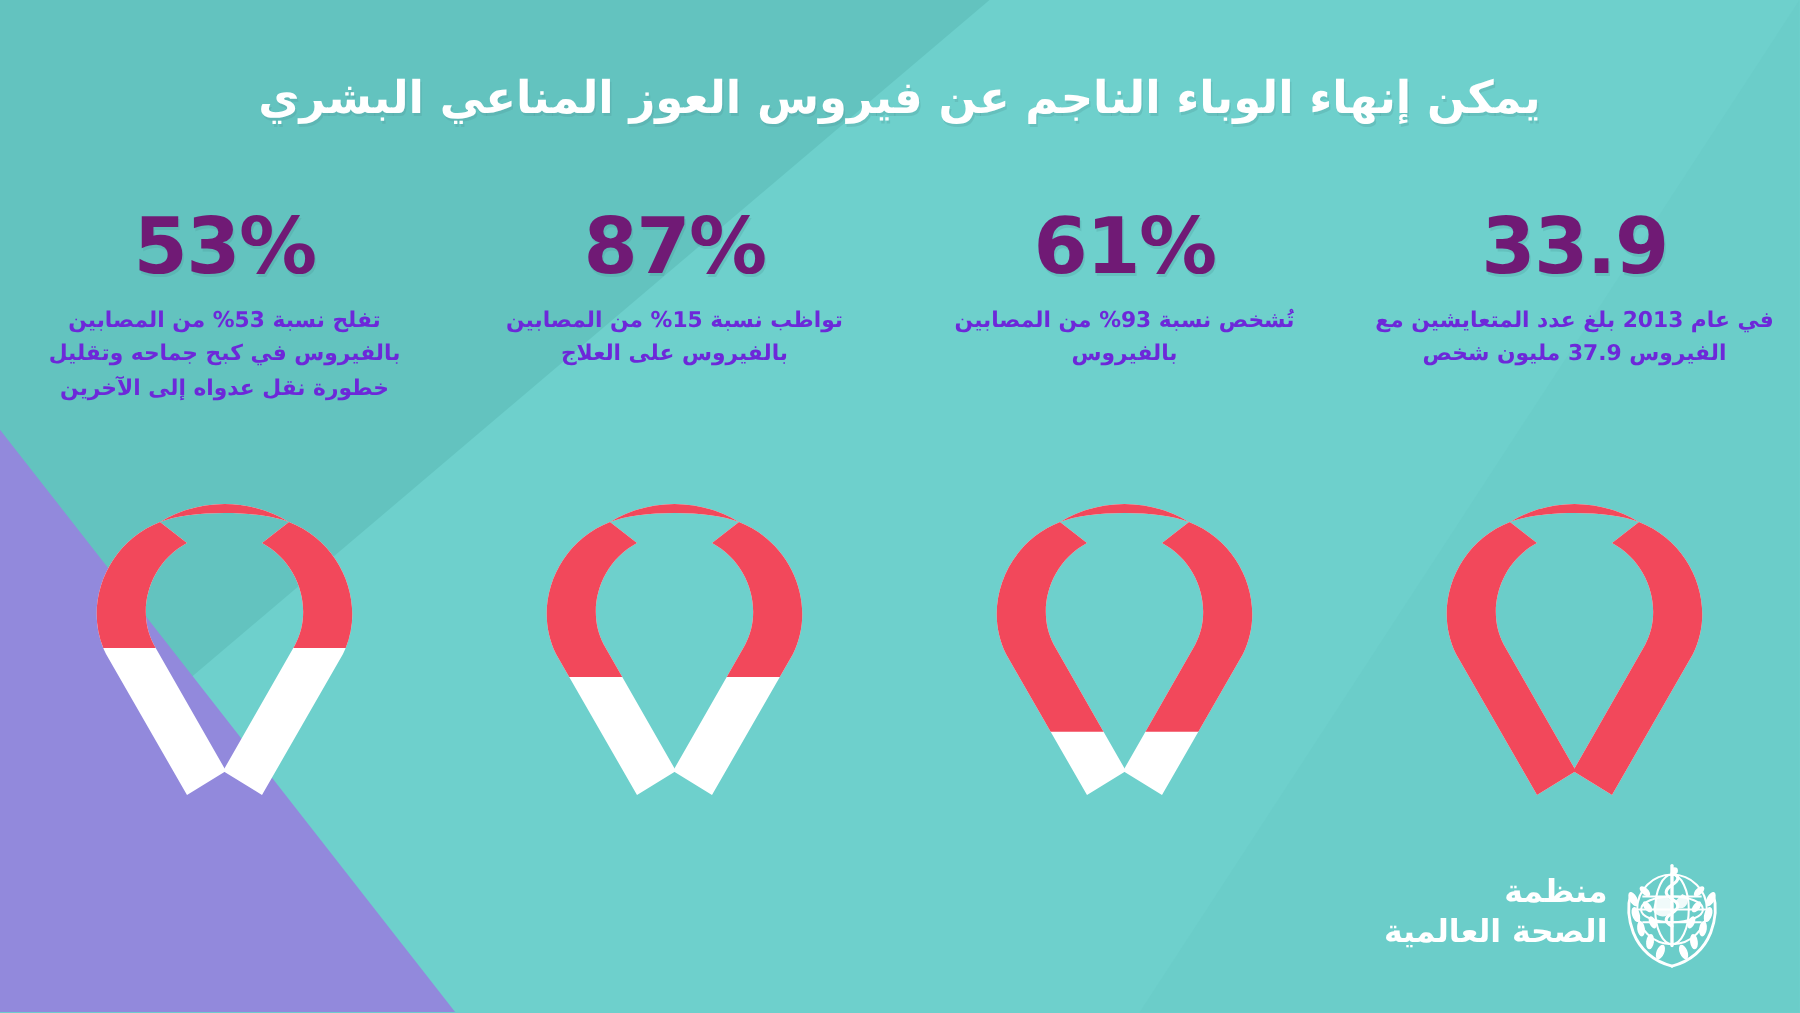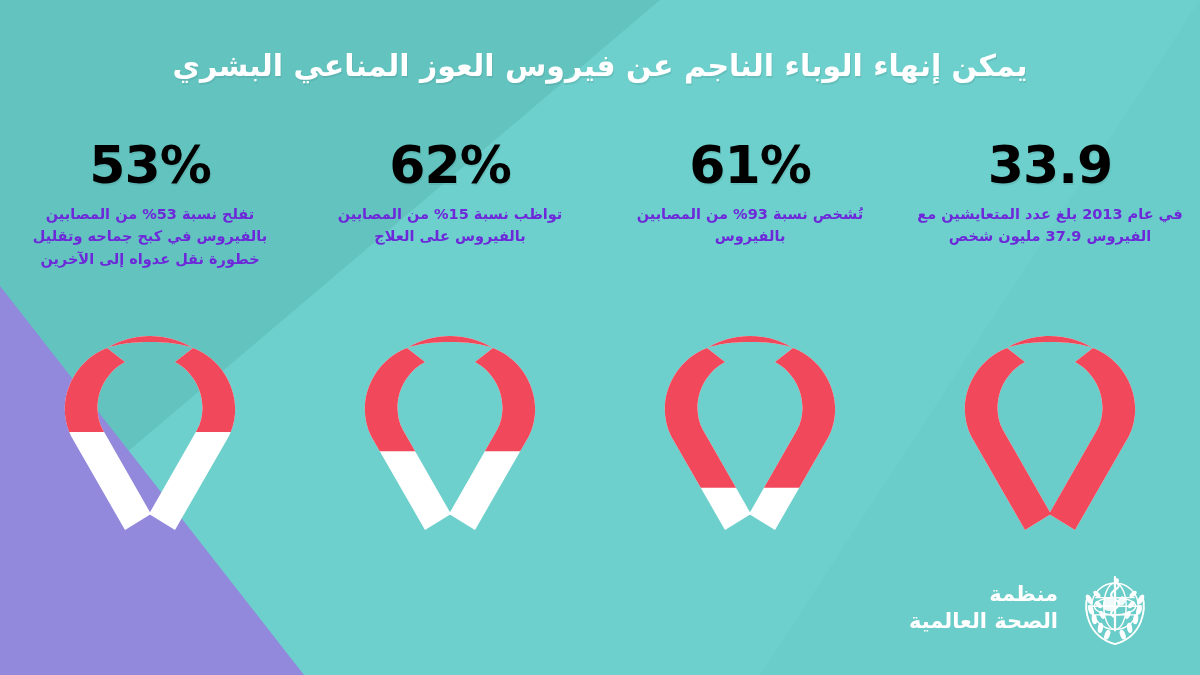--- a/index.html
+++ b/index.html
@@ -38,21 +38,21 @@
     display:flex;flex-direction:row-reverse;
     direction:rtl;
   }
   .stat{
     flex:1 1 0;
     text-align:center;
     padding:0 14px;
     box-sizing:border-box;
   }
   .stat-number{
-    color:#000000;
+    color:#701a75;
     font-size:52px;
     font-weight:bold;
     line-height:1.05;
     letter-spacing:-1px;
     direction:rtl;
     text-shadow:1px 2px 0 rgba(70,140,140,.22);
   }
   .stat-caption{
     margin-top:10px;
     color:#6d28d9;
@@ -71,21 +71,21 @@
   .ribbon-cell{
     flex:1 1 0;
     display:flex;justify-content:center;align-items:flex-start;
   }
   .ribbon-cell svg{display:block;}
 
   
   .who-logo{
     position:absolute;right:42px;bottom:24px;
     display:flex;flex-direction:row;align-items:center;
-    gap:14px;direction:rtl;
+    direction:rtl;
   }
   .who-emblem{width:86px;height:86px;flex:0 0 auto;}
   .who-text{
     color:#ffffff;font-size:21px;font-weight:bold;
     line-height:1.28;text-align:right;direction:rtl;
     white-space:pre-line;
   }
 </style>
 </head>
 <body>
@@ -104,21 +104,21 @@
   <div class="title">يمكن إنهاء الوباء الناجم عن فيروس العوز المناعي البشري</div>
 
   <div class="stats">
 
     <div class="stat">
       <div class="stat-number">53%</div>
       <div class="stat-caption">تفلح نسبة 53% من المصابين بالفيروس في كبح جماحه وتقليل خطورة نقل عدواه إلى الآخرين</div>
     </div>
 
     <div class="stat">
-      <div class="stat-number">62%</div>
+      <div class="stat-number">87%</div>
       <div class="stat-caption">تواظب نسبة 15% من المصابين بالفيروس على العلاج</div>
     </div>
 
     <div class="stat">
       <div class="stat-number">61%</div>
       <div class="stat-caption">تُشخص نسبة 93% من المصابين بالفيروس</div>
     </div>
 
     <div class="stat">
       <div class="stat-number">33.9</div>

